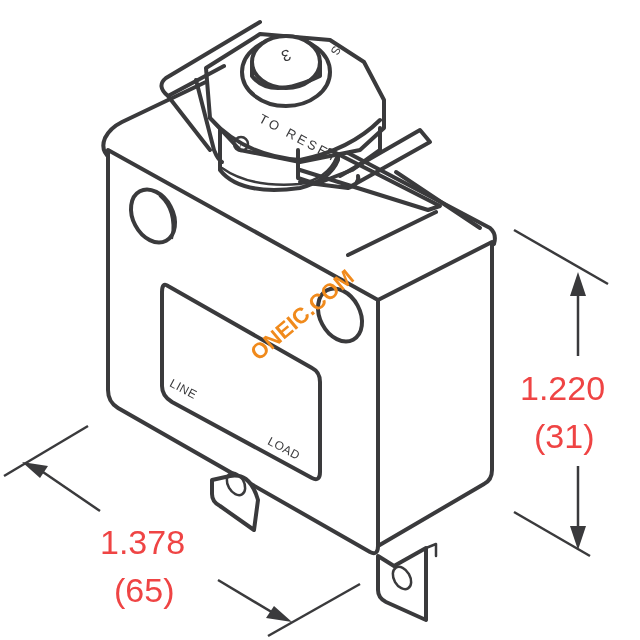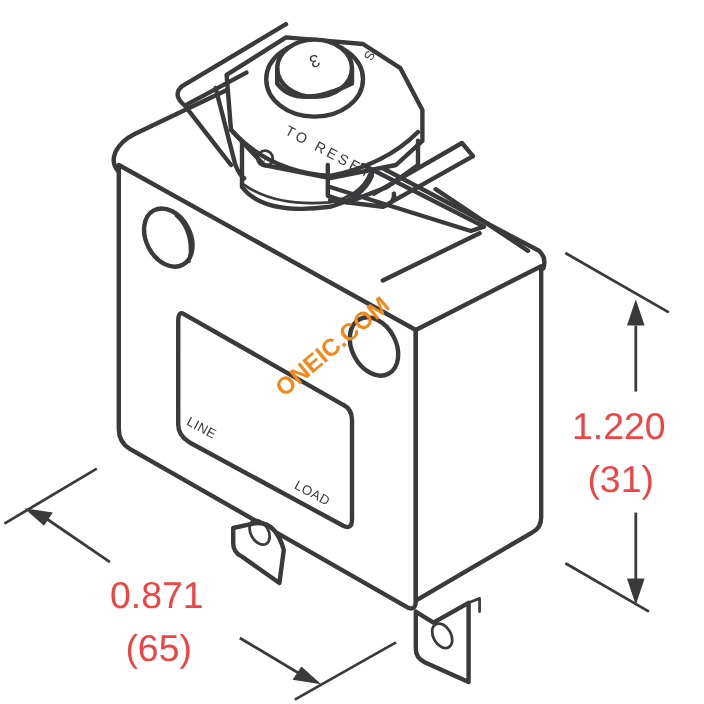--- a/index.html
+++ b/index.html
@@ -80,17 +80,17 @@
     <polygon class="arrow" points="22,462 48,466 40,478"></polygon>
     <polygon class="arrow" points="292,622 266,618 274,606"></polygon>
   </svg>
 
   <div class="label" style="left:174px; top:376px; transform:rotate(28deg); transform-origin:left top;">LINE</div>
   <div class="label" style="left:272px; top:434px; transform:rotate(28deg); transform-origin:left top;">LOAD</div>
 
   <div class="dim-text" style="left:520px; top:366px;">1.220</div>
   <div class="dim-text" style="left:534px; top:414px;">(31)</div>
 
-  <div class="dim-text" style="left:100px; top:520px;">0.871</div>
+  <div class="dim-text" style="left:100px; top:520px;">1.378</div>
   <div class="dim-text" style="left:114px; top:568px;">(65)</div>
 
   <div class="wm" style="left:262px; top:340px; transform:rotate(-40deg);">ONEIC.COM</div>
 </div>
 
 </body></html>

